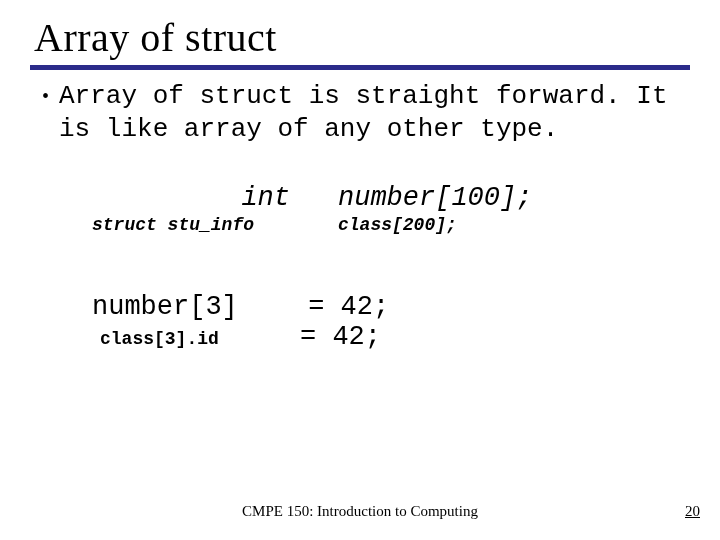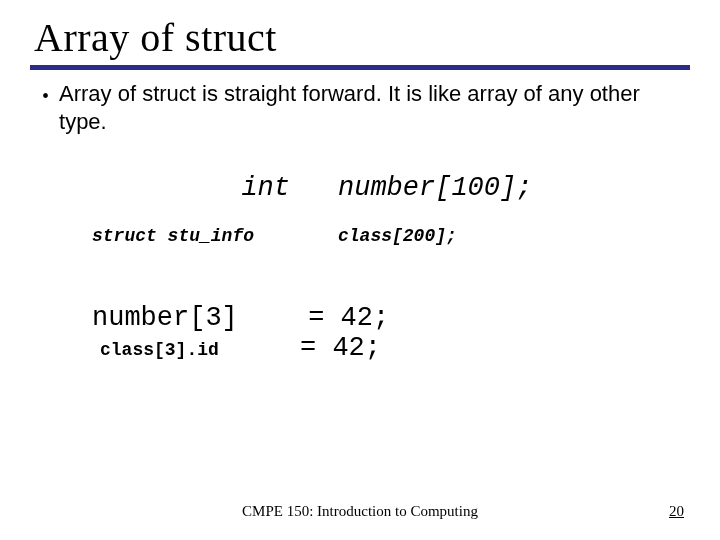--- a/index.html
+++ b/index.html
@@ -3,38 +3,38 @@
 <meta charset="utf-8">
 <style>
   * { margin: 0; padding: 0; box-sizing: border-box; }
   html, body { width: 720px; height: 540px; background: #fff; font-family: Georgia, 'Times New Roman', serif; color: #000; overflow: hidden; }
   .slide { width: 720px; height: 540px; position: relative; padding: 14px 30px 0 30px; }
   .title { font-family: 'Comic Sans MS', 'Chalkboard SE', cursive; font-size: 40px; font-weight: normal; letter-spacing: 0.5px; margin-left: 4px; }
   .rule { height: 5px; background: #2b2b8a; margin-top: 4px; margin-bottom: 10px; width: 660px; }
   .content { padding-left: 10px; }
   .bullet-row { display: flex; align-items: flex-start; }
   .dot { font-size: 20px; line-height: 32px; margin-right: 10px; margin-left: 2px; }
-  .bullet-text { font-family: Liberation Sans, sans-serif; font-size: 22px; line-height: 1.25; }
+  .bullet-text { font-family: Liberation Mono, monospace; font-size: 26px; line-height: 1.25; }
   .mono { font-family: 'Courier New', Courier, monospace; }
   .code-block { margin-top: 6px; margin-left: 28px; }
   .row { display: flex; align-items: baseline; margin-bottom: 2px; font-style: italic; }
   .col1 { width: 270px; }
   .line1 .col1 { font-size: 27px; text-align: right; padding-right: 48px; }
   .line1 .col2 { font-size: 27px; margin-top: 32px; }
-  .line2 .col1 { font-size: 18px; font-weight: bold; padding-left: 24px; margin-top: 21px; }
+  .line2 .col1 { font-size: 18px; font-weight: bold; padding-left: 24px; }
   .line2 .col2 { font-size: 18px; font-weight: bold; }
   .spacer { height: 24px; }
   .line3 { font-size: 27px; margin-left: 24px; margin-top: 31px; }
   .line3 .lhs { display: inline-block; width: 200px; }
   .line4 { margin-left: 32px; display: flex; align-items: baseline; }
   .line4 .lhs4 { font-size: 18px; font-weight: bold; width: 200px; display: inline-block; }
   .line4 .rhs4 { font-size: 27px; }
   .footer { position: absolute; bottom: 20px; left: 0; width: 720px; display: flex; justify-content: center; }
   .footer-text { font-family: 'Comic Sans MS', cursive; font-size: 15px; }
-  .pagenum { position: absolute; bottom: 20px; right: 36px; font-family: 'Comic Sans MS', cursive; font-size: 15px; text-decoration: underline; }
+  .pagenum { position: absolute; bottom: 20px; right: 20px; font-family: 'Comic Sans MS', cursive; font-size: 15px; text-decoration: underline; }
 </style>
 </head>
 <body>
 
 <div class="slide">
   <div class="title">Array of struct</div>
   <div class="rule"></div>
 
   <div class="content">
     <div class="bullet-row">

